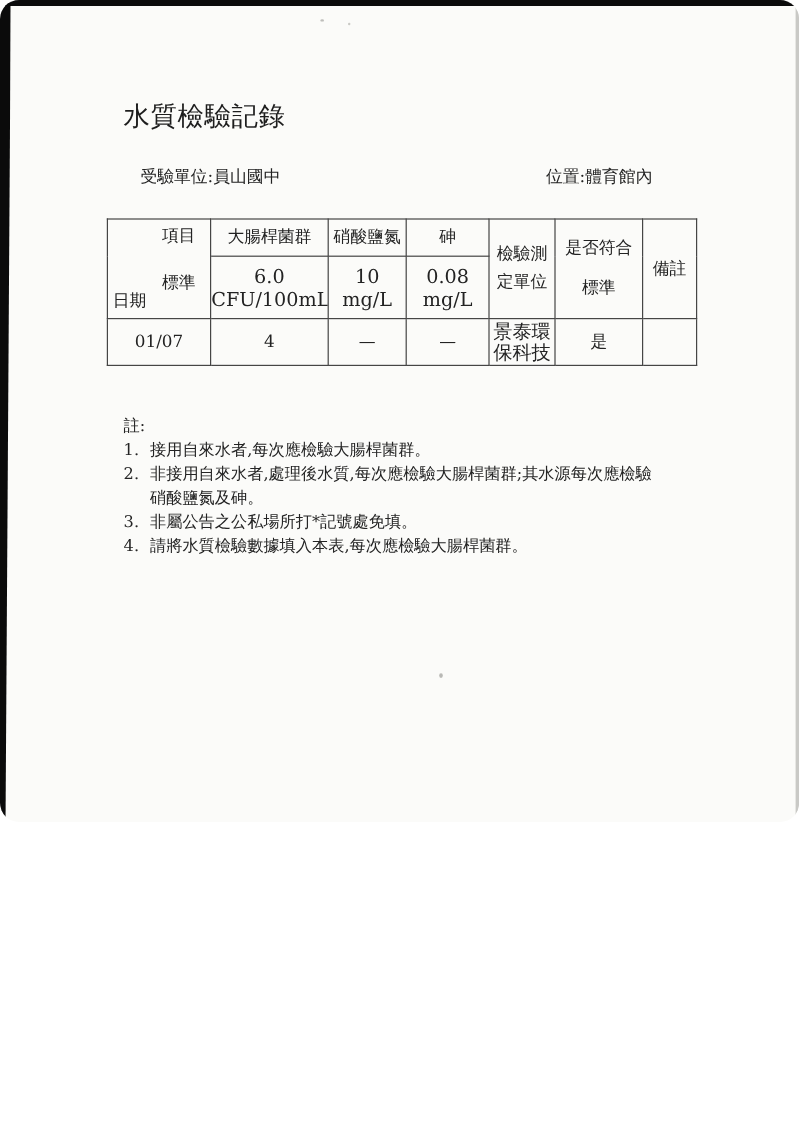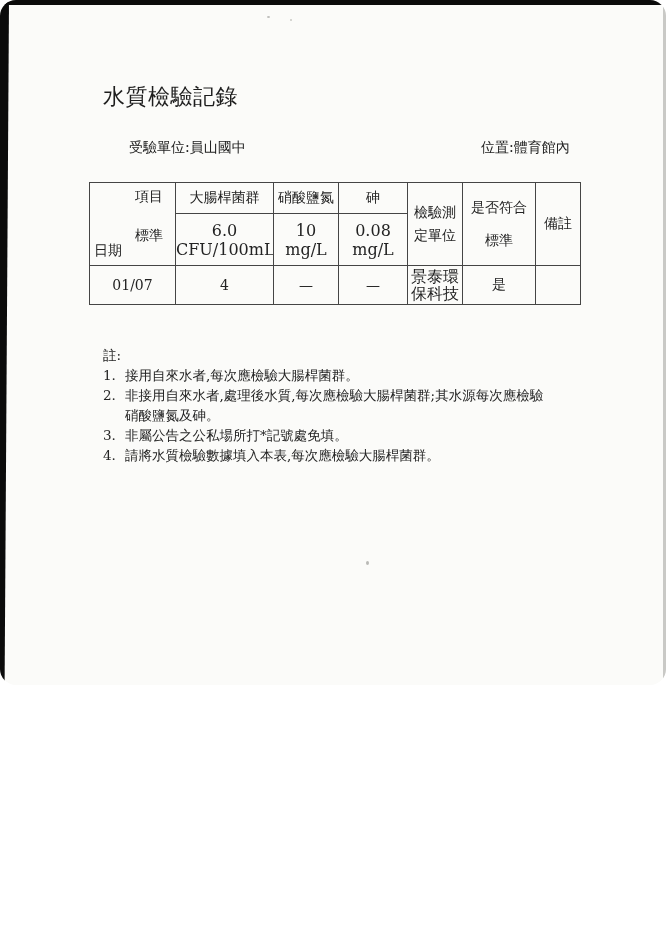--- a/index.html
+++ b/index.html
@@ -40,22 +40,22 @@
   }
 
   .page-title {
     position: absolute; left: 103px; top: 82px;
     font-size: 22px; font-weight: 400; color: #1d1d1d;
     letter-spacing: 0.5px; white-space: nowrap;
   }
 
   .info-row { position: absolute; top: 139px; left: 0; width: 666px;
     font-size: 14px; color: #222; }
-  .info-unit { position: absolute; left: 129px; white-space: nowrap; }
-  .info-location { position: absolute; left: 481px; white-space: nowrap; text-align: right; }
+  .info-unit { position: absolute; left: 117px; white-space: nowrap; }
+  .info-location { position: absolute; left: 455px; white-space: nowrap; text-align: right; }
 
   table.record {
     position: absolute; left: 89px; top: 159px;
     width: 491px; border-collapse: collapse; table-layout: fixed;
     font-size: 14px; color: #232323; margin-top: 23px;
   }
   table.record td {
     border: 1px solid #454545;
     text-align: center; vertical-align: middle;
     padding: 0; overflow: hidden;

